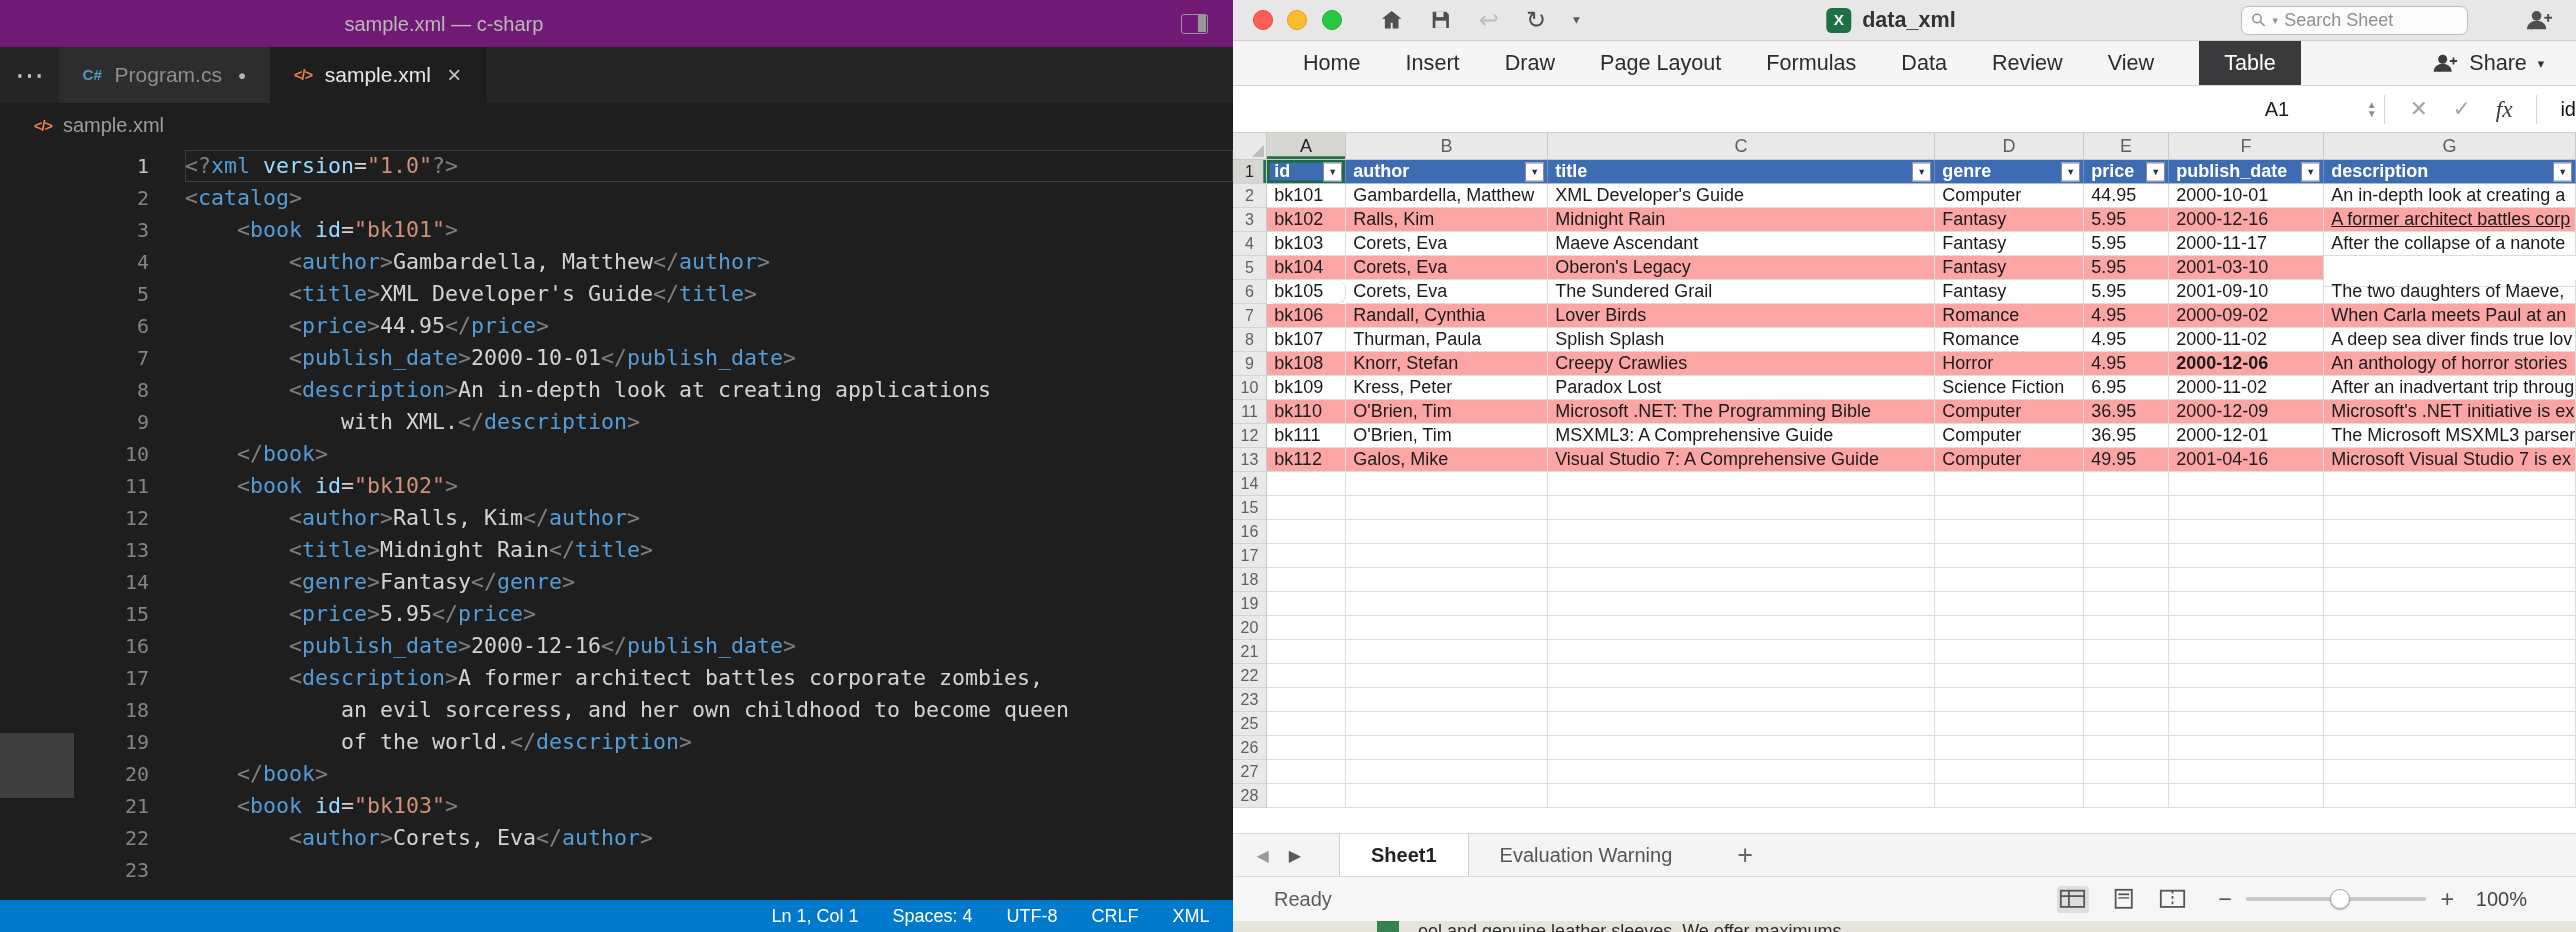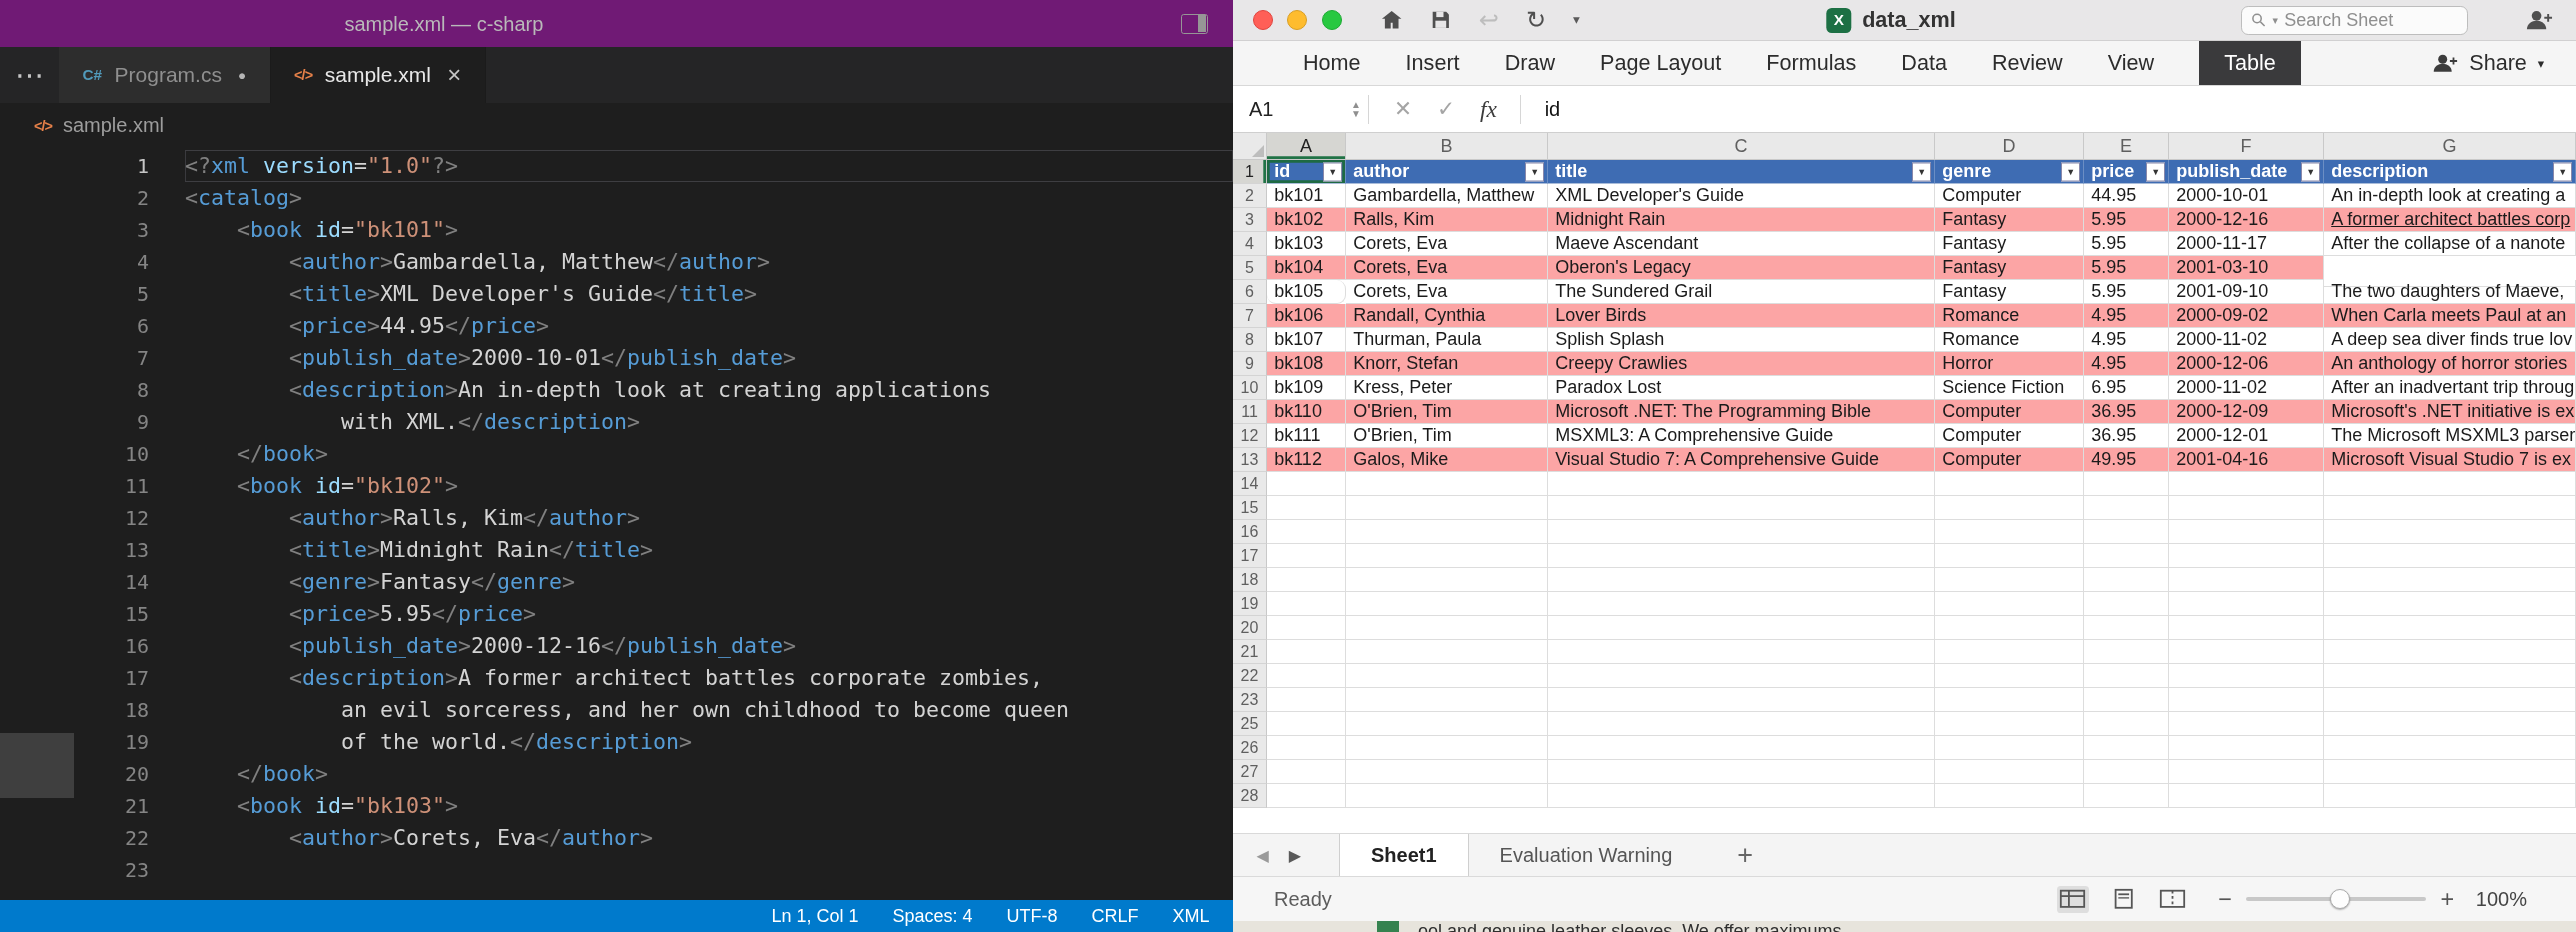--- a/index.html
+++ b/index.html
@@ -75,21 +75,21 @@
   .ribbonbar { height: 45px; flex: none; background: #f5f5f5; border-bottom: 0.9px solid #d8d8d8;
                display: flex; align-items: center; padding-left: 70px; }
   .rtabs { display: flex; align-items: center; gap: 45px; height: 100%; }
   .rtab { font-size: 21.6px; color: #2c2c2c; display: flex; align-items: center; height: 100%; white-space: nowrap; }
   .rtab.active { background: #3a3a3c; color: #fff; padding: 0 25px; }
   .share { margin-left: auto; display: flex; align-items: center; gap: 10.8px; padding-right: 32px;
            font-size: 21.6px; color: #2c2c2c; }
   .schev { font-size: 12.6px; color: #2c2c2c; }
 
   .fbar { height: 47px; flex: none; background: #fff; border-bottom: 0.9px solid #cfcfcf;
-          display: flex; align-items: center; }
+          display: flex; align-items: center; justify-content: flex-end; }
   .namebox { width: 135px; height: 100%; display: flex; align-items: center; padding-left: 16px;
              font-size: 20px; color: #222; position: relative; flex: none; }
   .stepper { position: absolute; right: 7.2px; top: 50%; transform: translateY(-50%);
              display: flex; flex-direction: column; align-items: center; color: #8f8f8f; }
   .stepper i { font-style: normal; font-size: 10px; line-height: 9px; }
   .fsep { width: 0.9px; height: 29px; background: #d6d6d6; flex: none; }
   .fcancel { font-size: 21.6px; color: #a5a5a5; margin-left: 25px; }
   .fok { font-size: 21.6px; color: #a5a5a5; margin-left: 25px; }
   .fx { font-family: "Liberation Serif", serif; font-style: italic; font-size: 23.4px; color: #3c3c3c;
         margin-left: 25px; margin-right: 23.4px; }
@@ -443,21 +443,21 @@
             <div class="gcell" style="width: 155px;">2000-11-02</div>
             <div class="gcell" style="width: 252px;">A deep sea diver finds true lov</div>
           </div>
           <div class="grow">
             <div class="grh">9</div>
             <div class="gcell band" style="width: 79px;">bk108</div>
             <div class="gcell band" style="width: 202px;">Knorr, Stefan</div>
             <div class="gcell band" style="width: 387px;">Creepy Crawlies</div>
             <div class="gcell band" style="width: 149px;">Horror</div>
             <div class="gcell band" style="width: 85px;">4.95</div>
-            <div class="gcell band" style="width: 155px;">2000-12-06</div>
+            <div class="gcell band" style="width: 155px; font-weight: bold;">2000-12-06</div>
             <div class="gcell band" style="width: 252px;">An anthology of horror stories</div>
           </div>
           <div class="grow">
             <div class="grh">10</div>
             <div class="gcell" style="width: 79px;">bk109</div>
             <div class="gcell" style="width: 202px;">Kress, Peter</div>
             <div class="gcell" style="width: 387px;">Paradox Lost</div>
             <div class="gcell" style="width: 149px;">Science Fiction</div>
             <div class="gcell" style="width: 85px;">6.95</div>
             <div class="gcell" style="width: 155px;">2000-11-02</div>

